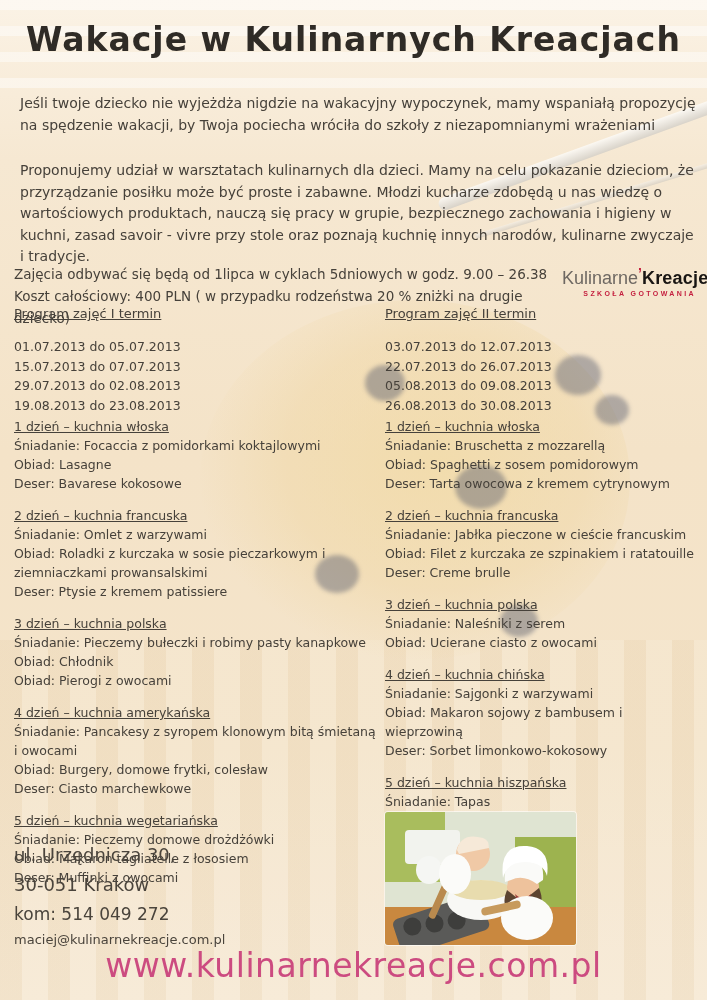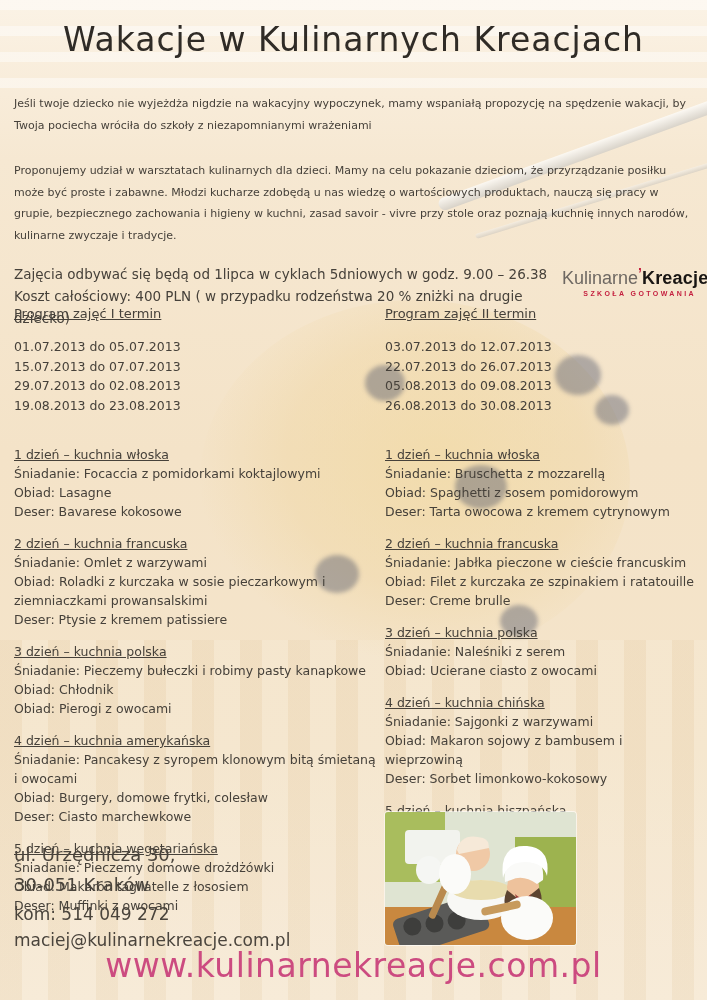--- a/index.html
+++ b/index.html
@@ -18,49 +18,49 @@
   .whisk { position:absolute; left:430px; top:148px; width:300px; height:13px;
     background:linear-gradient(180deg,#fdfdfc,#cfccc6); border-radius:7px;
     transform:rotate(-20deg); opacity:.75; }
   .whisk2 { position:absolute; left:470px; top:196px; width:260px; height:5px;
     background:linear-gradient(180deg,#f4f2ee,#c9c5be); border-radius:3px;
     transform:rotate(-17deg); opacity:.55; }
   .wood { position:absolute; left:0; top:640px; width:707px; height:360px;
     background:repeating-linear-gradient(90deg, rgba(210,175,125,.10) 0 22px, rgba(255,255,255,.10) 22px 48px); }
 
   .title { position:absolute; top:20px; left:0; width:707px; text-align:center;
-    font-size:33px; letter-spacing:1px; color:#2f2b26; font-weight:normal; }
-
-  .para { position:absolute; left:14px; width:678px; font-size:11px; line-height:21.5px; color:#46413a; }
+    font-size:33px; letter-spacing:1px; color:#2f2b26; font-weight:bold; }
+
+  .para { position:absolute; left:20px; width:678px; font-size:14px; line-height:21.5px; color:#46413a; }
   .intro1 { top:93px; }
   .intro2 { top:160px; }
 
   .schedule { position:absolute; top:263px; left:14px; width:548px; font-size:13.5px; line-height:22px; color:#46413a; }
 
   .logo { position:absolute; top:268px; left:562px; width:136px; text-align:left; font-family:"Liberation Sans",sans-serif; }
   .logo-main { font-size:18px; white-space:nowrap; }
   .logo-w1 { color:#6e6862; font-weight:normal; }
   .logo-acc { color:#c41f3e; font-weight:bold; position:relative; top:-6px; font-size:14px; }
   .logo-w2 { color:#181513; font-weight:bold; letter-spacing:.2px; }
   .logo-sub { font-size:7px; letter-spacing:2.4px; color:#c41f3e; font-weight:bold; text-align:right; margin-top:1px; padding-right:2px; }
 
   .col { position:absolute; top:306px; }
   .col-left { left:14px; width:368px; }
   .col-right { left:385px; width:314px; }
   .prog-heading { font-size:13px; font-weight:normal; text-decoration:underline; color:#46413a; margin-bottom:16px; }
-  .dates { margin-bottom:30px; }
+  .dates { margin-bottom:2px; }
   .date-line { font-size:12.5px; line-height:19.5px; color:#46413a; }
   .day { margin-bottom:13px; }
   .day-title { font-size:12.5px; line-height:19px; text-decoration:underline; color:#46413a; font-weight:normal; }
   .day-line { font-size:12.5px; line-height:19px; color:#46413a; }
 
   .contact { position:absolute; left:14px; top:840px; color:#4a443c; }
   .contact-big { font-size:18px; line-height:30px; }
   .contact-mid { font-size:17px; line-height:28px; }
-  .contact-email { font-size:17px; line-height:24px; color:#4a443c; text-decoration:none; display:inline-block; }
+  .contact-email { font-size:13px; line-height:24px; color:#4a443c; text-decoration:none; display:inline-block; }
 
   .photo { position:absolute; left:385px; top:812px; width:191px; height:133px;
     border-radius:3px; overflow:hidden; box-shadow:0 0 0 1px rgba(255,255,255,.6); }
 
   .website { position:absolute; left:0; top:946px; width:707px; text-align:center;
     font-size:33px; color:#cc4b80; text-decoration:none; display:block; letter-spacing:.5px; }
 </style>
 </head>
 <body>
 

